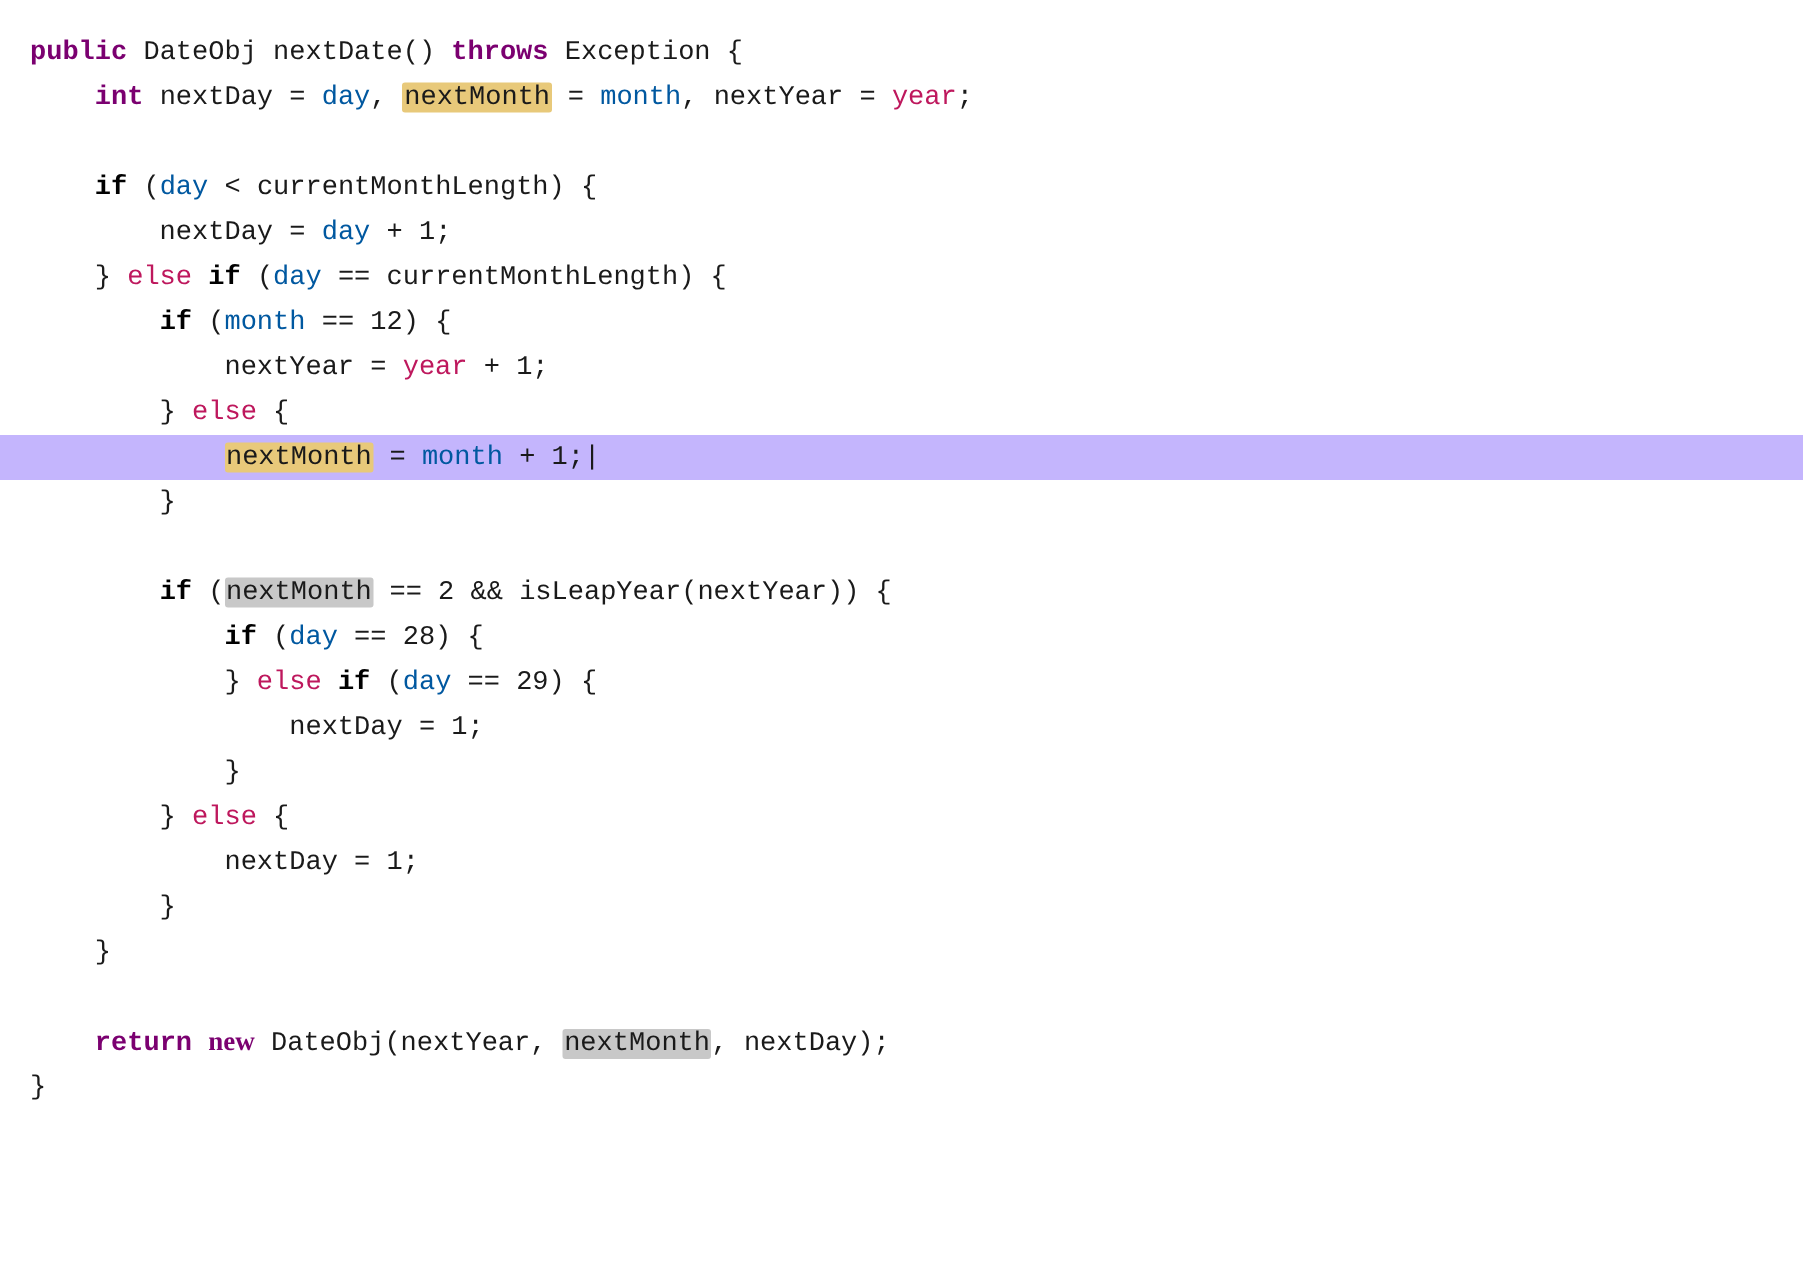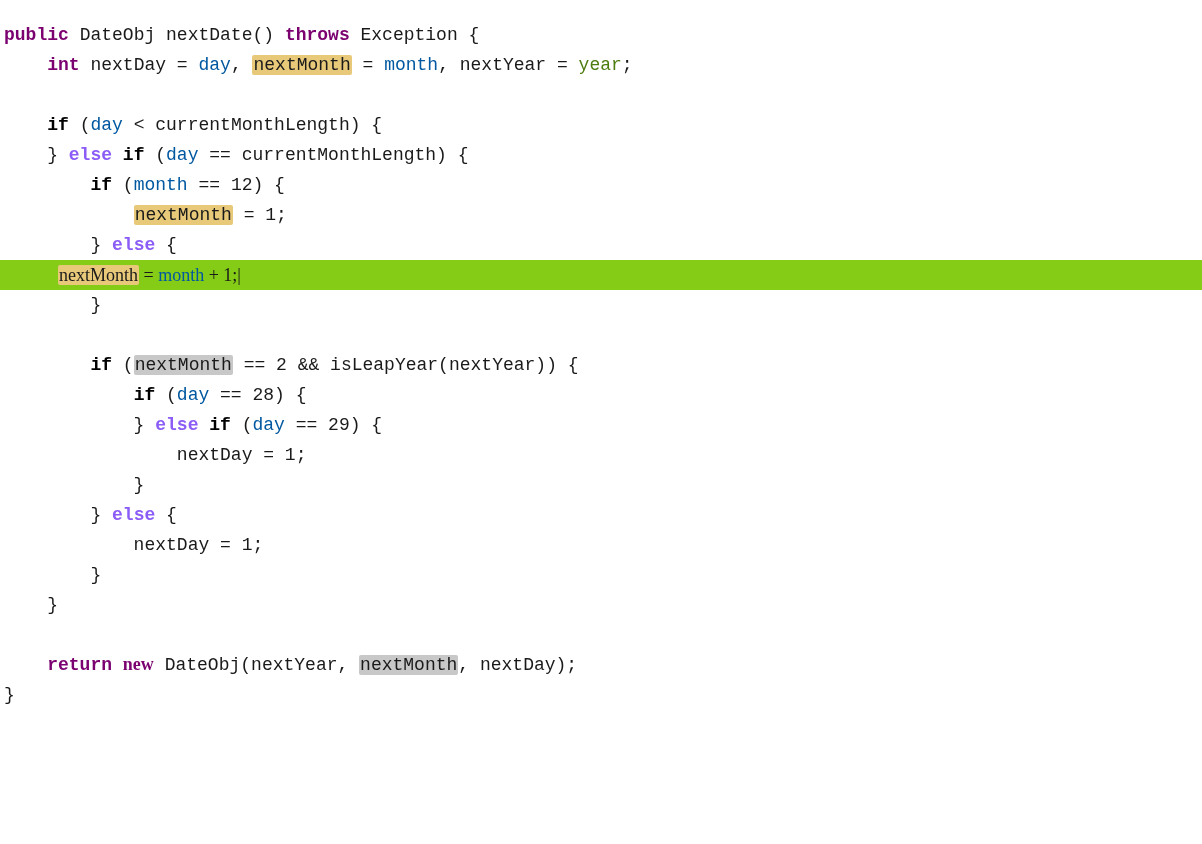--- a/index.html
+++ b/index.html
@@ -13,42 +13,41 @@
     .code-container {
       padding: 20px 0;
       width: 1202px;
       min-height: 844px;
       background: #ffffff;
       overflow: hidden;
     }
     .line {
       display: flex;
       align-items: center;
-      padding: 0 4px;
+      padding: 0 20px;
       min-height: 30px;
       white-space: pre;
     }
     .line.highlighted {
-      background: #84cc16;
-      font-family: Liberation Serif, serif;
+      background: #c4b5fd;
     }
     .line-content {
       display: inline;
     }
     
     .kw-public { color: #7b0070; font-weight: bold; }
     .kw-int { color: #7b0070; font-weight: bold; }
     .kw-if { color: #000000; font-weight: bold; }
-    .kw-else { color: #8b5cf6; font-weight: bold; }
+    .kw-else { color: #be185d; font-weight: normal; }
     .kw-return { color: #7b0070; font-weight: bold; }
     .kw-new { color: #7b0070; font-weight: bold; font-family: Liberation Serif, serif; }
     .kw-throws { color: #7b0070; font-weight: bold; }
     .var-day { color: #0058a0; }
     .var-month { color: #0058a0; }
-    .var-year { color: #4d7c0f; }
+    .var-year { color: #be185d; }
     .var-monthLengths { color: #0058a0; }
     .comment { color: #3a7d35; }
     .equals { color: #1a1a1a; }
     .operator { color: #1a1a1a; }
     
     .mark-orange {
       background: #e8c97a;
       border-radius: 2px;
       padding: 0 1px;
     }
@@ -75,33 +74,36 @@
 
 
   <div class="line">
     <span class="line-content"> </span>
   </div>
 
   <div class="line">
     <span class="line-content">    <span class="kw-if">if</span> (<span class="var-day">day</span> <span class="operator">&lt;</span> currentMonthLength) {</span>
   </div>
 
+  <div class="line">
+    <span class="line-content">        nextDay <span class="equals">=</span> <span class="var-day">day</span> <span class="operator">+</span> 1;</span>
+  </div>
 
   <div class="line">
     <span class="line-content">    } <span class="kw-else">else</span> <span class="kw-if">if</span> (<span class="var-day">day</span> <span class="operator">==</span> currentMonthLength) {</span>
   </div>
 
   <div class="line">
     <span class="line-content">        <span class="kw-if">if</span> (<span class="var-month">month</span> <span class="operator">==</span> 12) {</span>
   </div>
 
+  <div class="line">
+    <span class="line-content">            nextYear <span class="equals">=</span> <span class="var-year">year</span> <span class="operator">+</span> 1;</span>
+  </div>
 
-  <div class="line">
-    <span class="line-content">            <span class="mark-orange">nextMonth</span> <span class="equals">=</span> 1;</span>
-  </div>
 
   <div class="line">
     <span class="line-content">        } <span class="kw-else">else</span> {</span>
   </div>
 
   <div class="line highlighted">
     <span class="line-content">            <span class="mark-orange">nextMonth</span> <span class="equals">=</span> <span class="var-month">month</span> <span class="operator">+</span> 1;|</span>
   </div>
 
   <div class="line">

